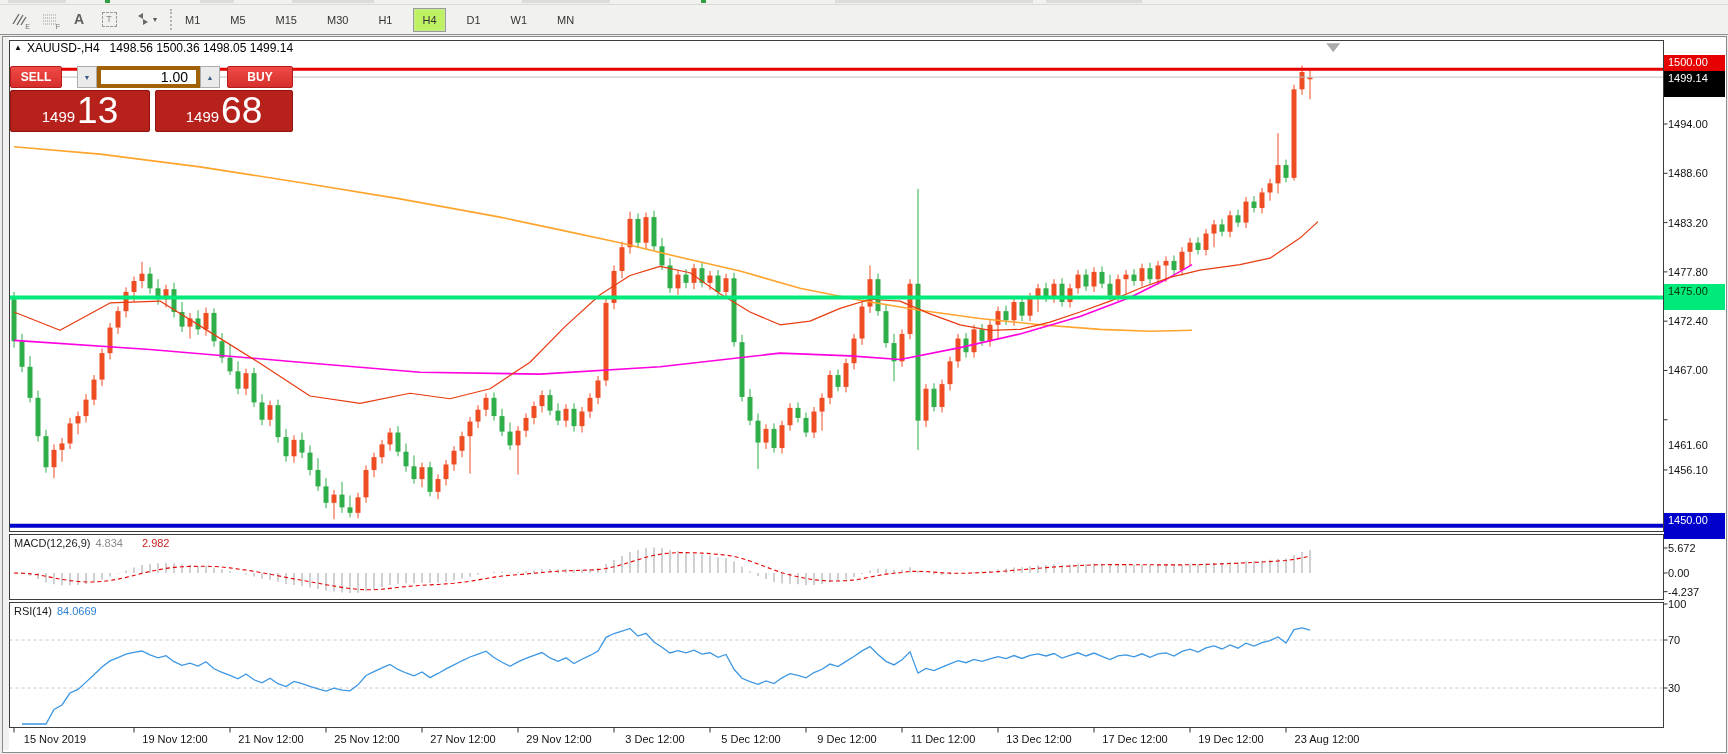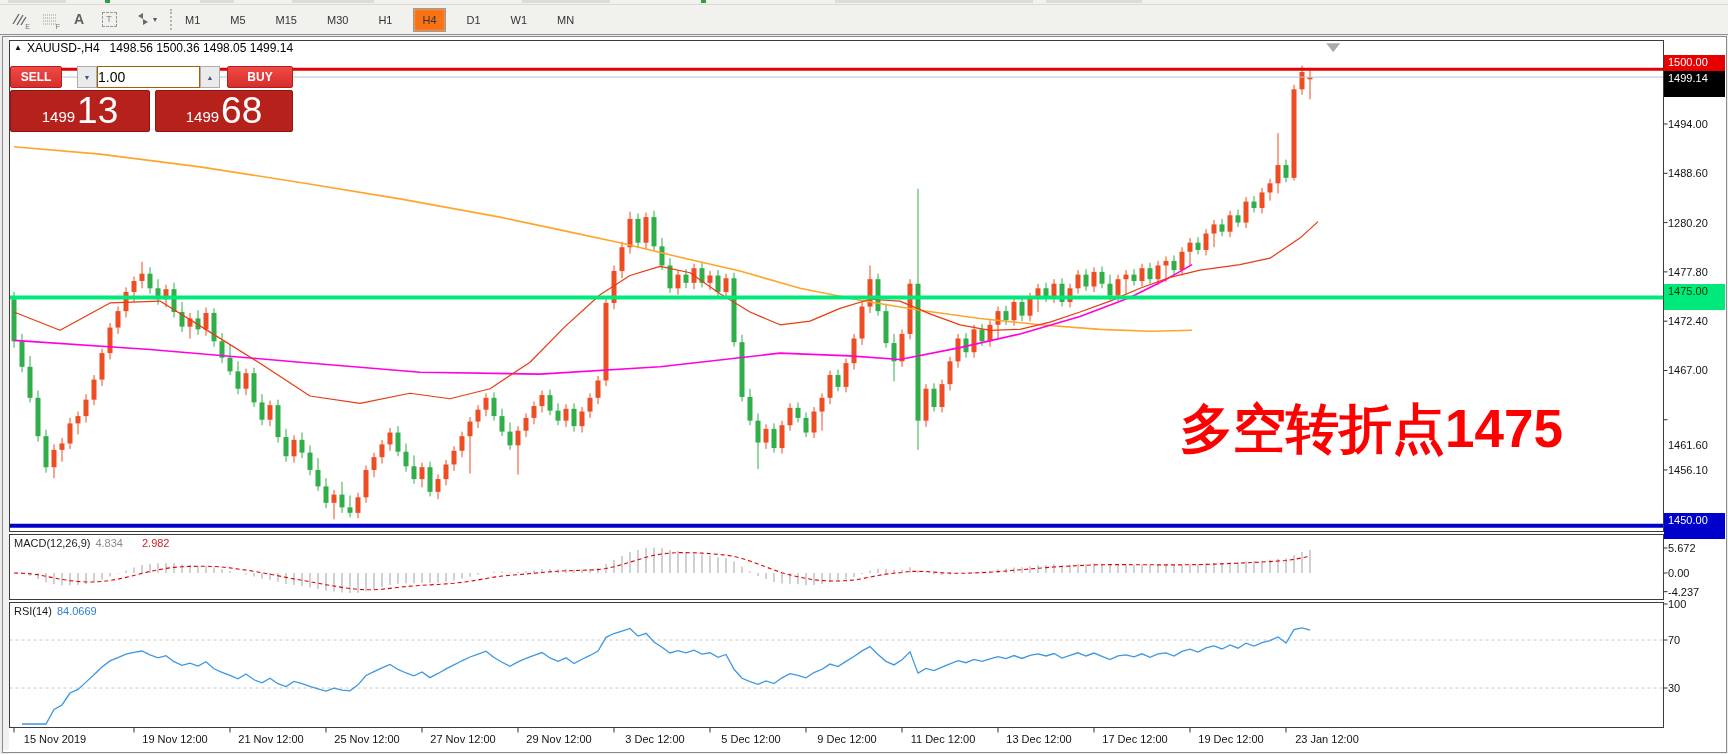--- a/index.html
+++ b/index.html
@@ -11,21 +11,21 @@
   
   #toolbar{position:absolute;left:0;top:5px;width:1728px;height:29px;background:#f1f1ee;border-bottom:1px solid #8f8f8f;}
   .tool-btn{position:absolute;top:2px;width:26px;height:24px;display:flex;align-items:center;justify-content:center;color:#5a5a5a;cursor:default;}
   .tool-sub{position:absolute;right:2px;bottom:1px;font-size:7px;color:#707070;}
   .t-a{font-size:14px;font-weight:bold;color:#606060;}
   .t-box{display:inline-block;width:13px;height:13px;border:1px dashed #9a9a9a;font-size:9px;color:#8a8a8a;text-align:center;line-height:13px;}
   .caret{font-size:8px;color:#555;margin-left:2px;}
   .tool-sep{position:absolute;top:4px;width:3px;height:21px;border-left:2px dotted #b4b4b4;}
   #tf-row{position:absolute;left:176px;top:2px;height:24px;display:flex;gap:12px;}
   .tf-btn{height:22px;margin:1px 0;padding:0 8px;display:flex;align-items:center;font-size:11px;color:#333;border:1px solid transparent;cursor:default;}
-  .tf-btn.active{border:1px solid #9a9a9a;background:#f97316;box-shadow:inset 0 0 2px #ddd;}
+  .tf-btn.active{border:1px solid #9a9a9a;background:#bef264;box-shadow:inset 0 0 2px #ddd;}
   
   #chart-window{position:absolute;left:2px;top:36px;width:1723px;height:715px;background:#ffffff;border:1px solid #8a8a8a;}
   #left-gutter{position:absolute;left:3px;top:37px;width:6px;height:713px;background:#f0f0ee;}
   svg#cv{position:absolute;left:0;top:0;}
   
   #chart-title{position:absolute;left:14px;top:41px;font-size:12px;color:#000;}
   #chart-title .tri{font-size:8px;vertical-align:2px;margin-right:5px;color:#111;}
   #chart-title .sym{margin-right:10px;}
   #annotation{position:absolute;left:1180px;top:402px;font-size:53px;font-weight:700;line-height:1;white-space:nowrap;}
   .pane-label{position:absolute;font-size:11px;color:#1a1a1a;}
@@ -33,21 +33,21 @@
   .pane-label .v2{color:#cc2222;margin-left:19px;}
   .pane-label .vb{color:#2e7fd0;margin-left:5px;}
   .pr-label{position:absolute;left:1668px;font-size:11px;color:#111;transform:translateY(-50%);white-space:nowrap;}
   .pr-label.hl{left:1664px;width:57px;padding:0 0 12px 4px;line-height:14px;transform:translateY(-50%);}
   .sc-label{position:absolute;left:1668px;font-size:11px;color:#111;transform:translateY(-50%);}
   .t-label{position:absolute;top:733px;font-size:11px;color:#111;transform:translateX(-50%);white-space:nowrap;}
   
   #trade-panel{position:absolute;left:10px;top:66px;width:284px;}
   .tp-btn{position:absolute;top:0;height:22px;background:linear-gradient(#ef4a46,#d62f2b);border:1px solid #b71c1c;border-radius:2px;color:#fff;font-size:12px;font-weight:bold;display:flex;align-items:center;justify-content:center;box-sizing:border-box;}
   .sp-btn{position:absolute;top:0;width:20px;height:22px;background:#ebebeb;border:1px solid #adadad;box-sizing:border-box;display:flex;align-items:center;justify-content:center;font-size:7px;color:#3b5a82;}
-  #vol-field{position:absolute;left:87px;top:0;width:103px;height:22px;border:1px solid #a16207;box-sizing:border-box;background:#fff;font-size:14px;color:#000;padding:0 8px 0 0;font-family:"Liberation Sans",sans-serif;}
+  #vol-field{position:absolute;left:87px;top:0;width:103px;height:22px;border:4px solid #a16207;box-sizing:border-box;background:#fff;font-size:14px;color:#000;text-align:right;padding:0 8px 0 0;font-family:"Liberation Sans",sans-serif;}
   .big-box{position:absolute;top:24px;height:42px;background:#b6211c;border:1px solid #8f1511;border-radius:2px;color:#fff;display:flex;align-items:baseline;justify-content:center;box-sizing:border-box;}
   .big-box .minor{font-size:15px;align-self:flex-end;margin-bottom:6px;}
   .big-box .major{font-size:37px;line-height:40px;margin-left:2px;}
 </style>
 </head>
 <body>
 
 <div id="stage">
 
   <div id="top-sliver">
@@ -680,35 +680,34 @@
     <div class="big-box" style="left:0;width:140px">
       <span class="minor">1499</span>
       <span class="major">13</span>
     </div>
     <div class="big-box" style="left:145px;width:138px">
       <span class="minor">1499</span>
       <span class="major">68</span>
     </div>
   </div>
 
-  <div id="annotation" style="color: rgb(255, 0, 0);">多空转折点1475</div>
 
   <div class="pane-label" style="left:14px;top:537px">
     <span>MACD(12,26,9)</span><span class="v1">4.834</span><span class="v2">2.982</span>
   </div>
   <div class="pane-label" style="left:14px;top:605px">
     <span>RSI(14)</span><span class="vb">84.0669</span>
   </div>
 
   <div id="price-axis">
       <div class="pr-label hl" style="top: 68.232px; background: rgb(230, 0, 0); color: rgb(255, 255, 255);">1500.00</div>
       <div class="pr-label hl" style="top: 84.0821px; background: rgb(0, 0, 0); color: rgb(255, 255, 255);">1499.14</div>
       <div class="pr-label" style="top: 124px;">1494.00</div>
       <div class="pr-label" style="top: 173.291px;">1488.60</div>
-      <div class="pr-label" style="top: 222.582px;">1280.20</div>
+      <div class="pr-label" style="top: 222.582px;">1483.20</div>
       <div class="pr-label" style="top: 271.874px;">1477.80</div>
       <div class="pr-label hl" style="top: 297.432px; background: rgb(0, 233, 123); color: rgb(0, 51, 0);">1475.00</div>
       <div class="pr-label" style="top: 321.165px;">1472.40</div>
       <div class="pr-label" style="top: 370.456px;">1467.00</div>
       <div class="pr-label" style="top: 445px;">1461.60</div>
       <div class="pr-label" style="top: 469.951px;">1456.10</div>
       <div class="pr-label" style="top: 519.242px;">1450.70</div>
       <div class="pr-label hl" style="top: 525.632px; background: rgb(0, 0, 204); color: rgb(255, 255, 255);">1450.00</div>
     </div>
   <div id="sub-axes">
@@ -726,15 +725,15 @@
       <div class="t-label" style="left: 367px;">25 Nov 12:00</div>
       <div class="t-label" style="left: 463px;">27 Nov 12:00</div>
       <div class="t-label" style="left: 559px;">29 Nov 12:00</div>
       <div class="t-label" style="left: 655px;">3 Dec 12:00</div>
       <div class="t-label" style="left: 751px;">5 Dec 12:00</div>
       <div class="t-label" style="left: 847px;">9 Dec 12:00</div>
       <div class="t-label" style="left: 943px;">11 Dec 12:00</div>
       <div class="t-label" style="left: 1039px;">13 Dec 12:00</div>
       <div class="t-label" style="left: 1135px;">17 Dec 12:00</div>
       <div class="t-label" style="left: 1231px;">19 Dec 12:00</div>
-      <div class="t-label" style="left: 1327px;">23 Jan 12:00</div>
+      <div class="t-label" style="left: 1327px;">23 Aug 12:00</div>
     </div>
 </div>
 
 </body></html>

